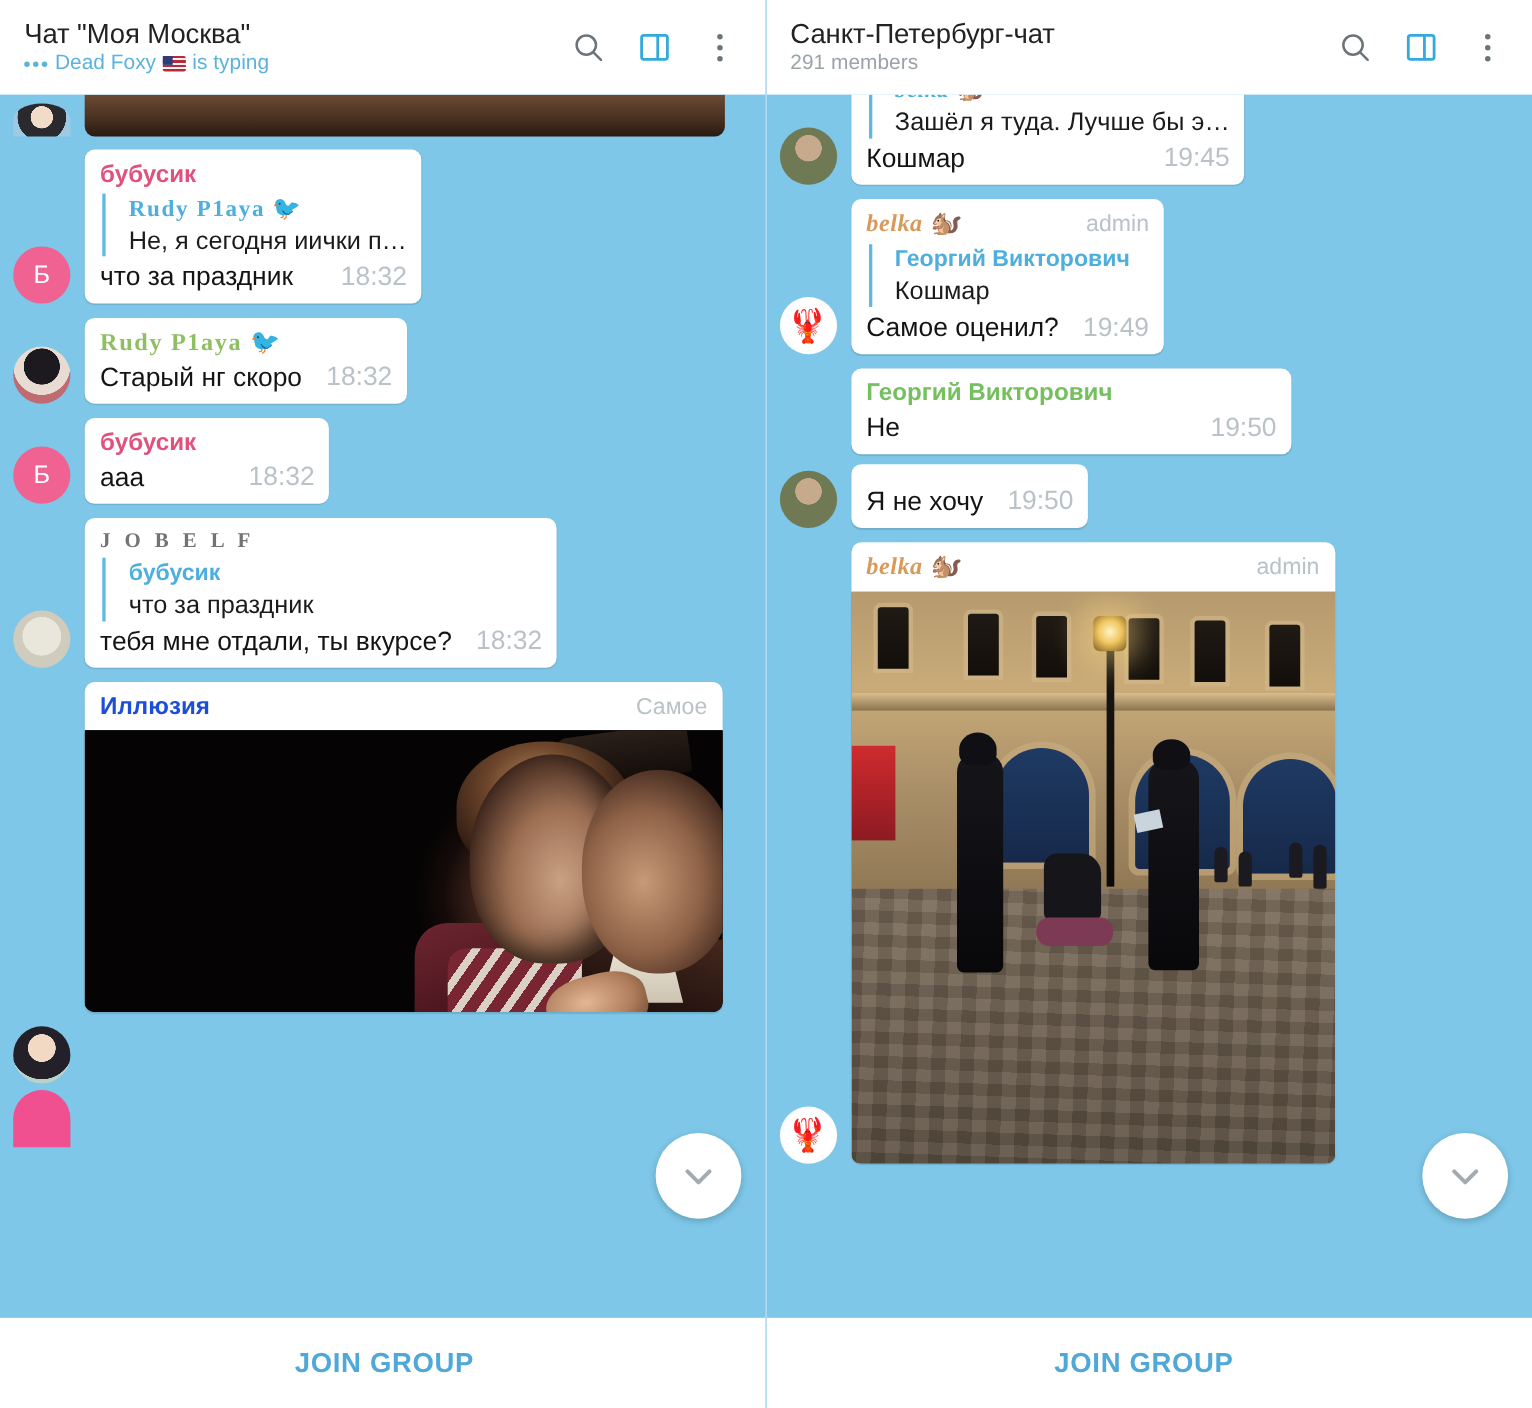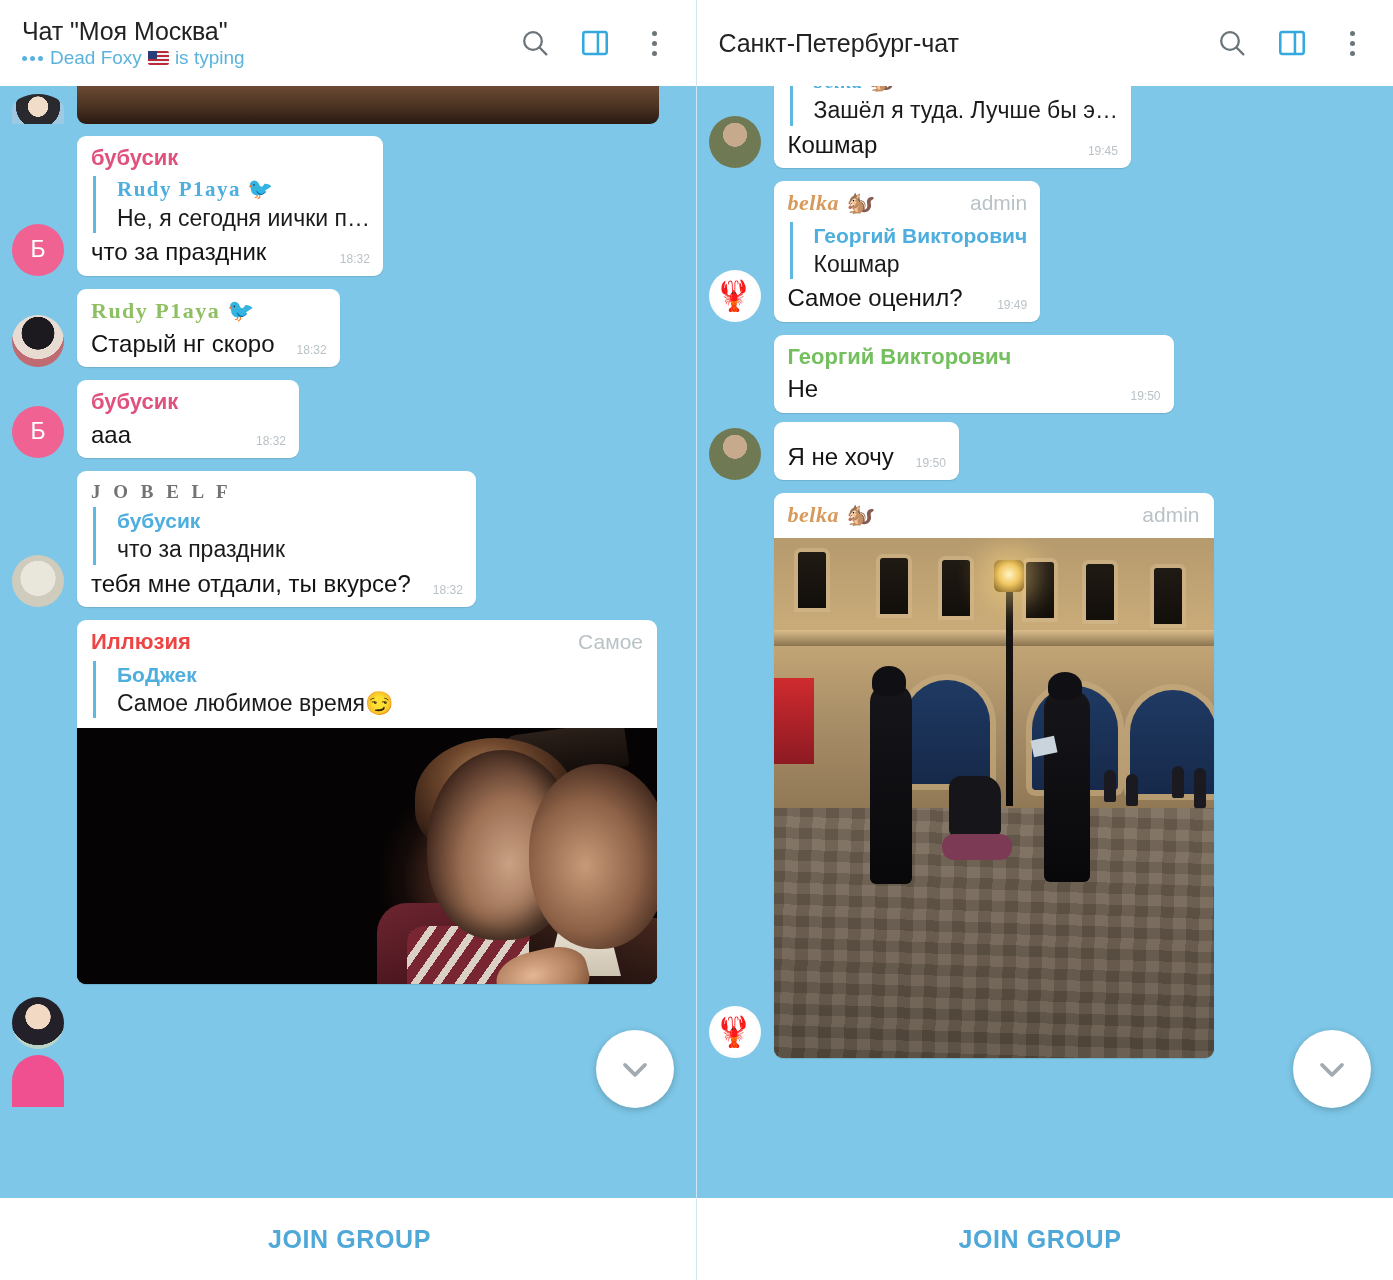--- a/index.html
+++ b/index.html
@@ -72,21 +72,21 @@
   .badge { font-size: 21px; color: #b9c2c7; font-weight: 400; }
 
   .quote {
     border-left: 3px solid #5eb8e0; padding-left: 21px; margin: 4px 0 3px 2px;
   }
   .qname { font-size: 21px; font-weight: 700; color: #4eaede; line-height: 1.3; }
   .qtext { font-size: 23px; color: #1b1b1b; line-height: 1.32; white-space: nowrap; }
 
   .mtext { font-size: 24px; color: #141414; line-height: 1.3; display: inline; }
   .body-line { display: flex; align-items: flex-end; justify-content: space-between; gap: 22px; margin-top: 3px; }
-  .time { font-size: 12px; color: #b9c2c7; flex: 0 0 auto; white-space: nowrap; padding-bottom: 2px; }
+  .time { font-size: 24px; color: #b9c2c7; flex: 0 0 auto; white-space: nowrap; padding-bottom: 2px; }
 
   
   .mono-name { font-family: "Liberation Serif", serif; letter-spacing: 1.5px; }
   .script-name { font-family: "Liberation Serif", serif; font-style: italic; letter-spacing: .5px; }
   .wide-name { font-family: "Liberation Serif", serif; letter-spacing: 4px; font-size: 19px; }
 
   
   .photo { display: block; border-radius: 0; }
   .photo.film {
     width: 580px; height: 256px; background:
@@ -327,26 +327,22 @@
             <span class="time">18:32</span>
           </div>
         </div>
       </div>
 
       <div class="row" style="align-items:flex-end;">
         <div class="avatar spacer"></div>
         <div class="bubble media" style="max-width:580px;">
           <div style="padding:9px 14px 7px 14px;">
             <div class="sender-row">
-              <span class="sender" style="color:#ef4444;">Иллюзия</span>
+              <span class="sender" style="color:#1d4ed8;">Иллюзия</span>
               <span class="badge">Самое</span>
-            </div>
-            <div class="quote">
-              <div class="qname">БоДжек</div>
-              <div class="qtext">Самое любимое время😏</div>
             </div>
           </div>
           <div class="photo film">
             <div class="torso-w"></div>
               <div class="stripes"></div>
             <div class="torso-m"></div>
               <div class="collar"></div>
             <div class="hat"></div>
               <div class="hair-w"></div>
             <div class="head-w"></div>
@@ -373,20 +369,21 @@
     <div class="joinbar">
       <button class="joinbtn">JOIN GROUP</button>
     </div>
   </div>
 
   <div class="panel right">
 
     <div class="pheader">
       <div class="htext">
         <div class="htitle">Санкт-Петербург-чат</div>
+        <div class="hsub">291 members</div>
       </div>
       <div class="hicons">
         <div class="hicon">
           <svg width="32" height="32" viewBox="0 0 24 24" fill="none" stroke="#6b7479" stroke-width="1.7">
             <circle cx="10.5" cy="10.5" r="6.6"></circle>
               <line x1="15.4" y1="15.4" x2="20.5" y2="20.5" stroke-linecap="round"></line>
           </svg>
         </div>
         <div class="hicon">
           <svg width="32" height="32" viewBox="0 0 24 24" fill="none" stroke="#34a9dd" stroke-width="1.9">

